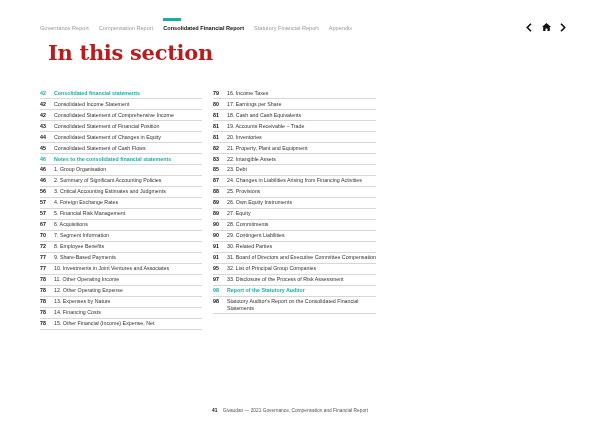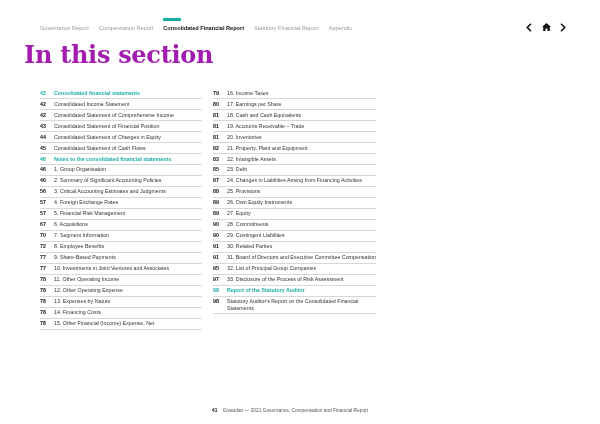--- a/index.html
+++ b/index.html
@@ -8,21 +8,21 @@
 
   .topnav { position: absolute; top: 22px; left: 40px; height: 12px; display: flex; gap: 0; }
   .topnav .tab { position: relative; font-size: 5.6px; color: #9a9a9a; margin-right: 10px; white-space: nowrap; line-height: 12px; cursor: pointer; }
   .topnav .tab.active { color: #111; font-weight: bold; }
   .topnav .tab.active::before { content: ""; position: absolute; left: 0; top: -4px; width: 18px; height: 3px; background: #1aada6; }
 
   .pager { position: absolute; top: 21px; left: 524px; display: flex; align-items: center; gap: 7px; }
   .pager .btn { width: 10px; height: 12px; display: flex; align-items: center; justify-content: center; cursor: pointer; }
   .pager svg { display: block; }
 
-  .title { position: absolute; top: 40px; left: 24px; font-family: "DejaVu Serif", "Liberation Serif", serif; font-size: 24px; color: #a21caf; letter-spacing: -0.3px; }
+  .title { position: absolute; top: 40px; left: 48px; font-family: "DejaVu Serif", "Liberation Serif", serif; font-size: 21px; color: #b91c1c; letter-spacing: -0.3px; }
 
   .col { position: absolute; top: 88px; width: 162px; }
   .col.left { left: 40px; }
   .col.right { left: 213px; width: 163px; }
 
   .row { display: flex; border-bottom: 0.6px solid #d7d7d7; padding: 1.6px 0 1.6px 0; font-size: 5.3px; line-height: 6.8px; min-height: 9.9px; cursor: pointer; }
   .row .pg { width: 14px; flex-shrink: 0; font-weight: bold; color: #111; }
   .row .lbl { color: #333; }
   .row.hl .pg, .row.hl .lbl { color: #1aada6; font-weight: bold; }
 

